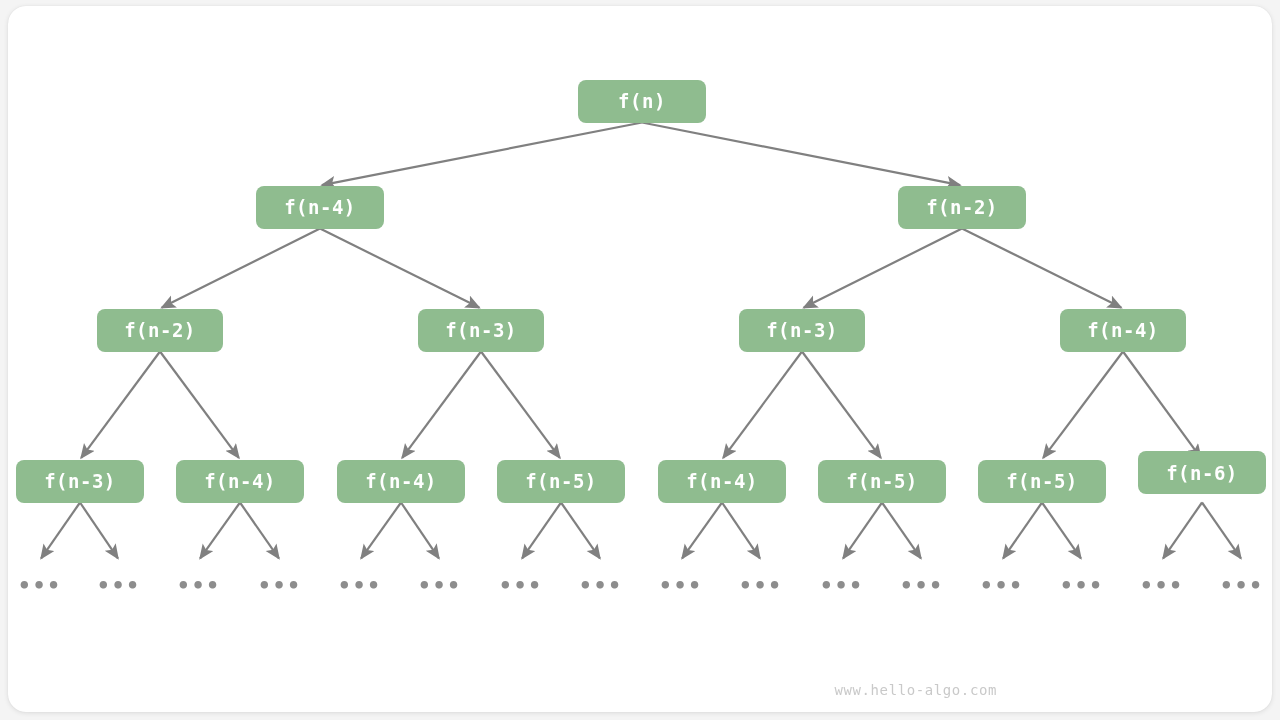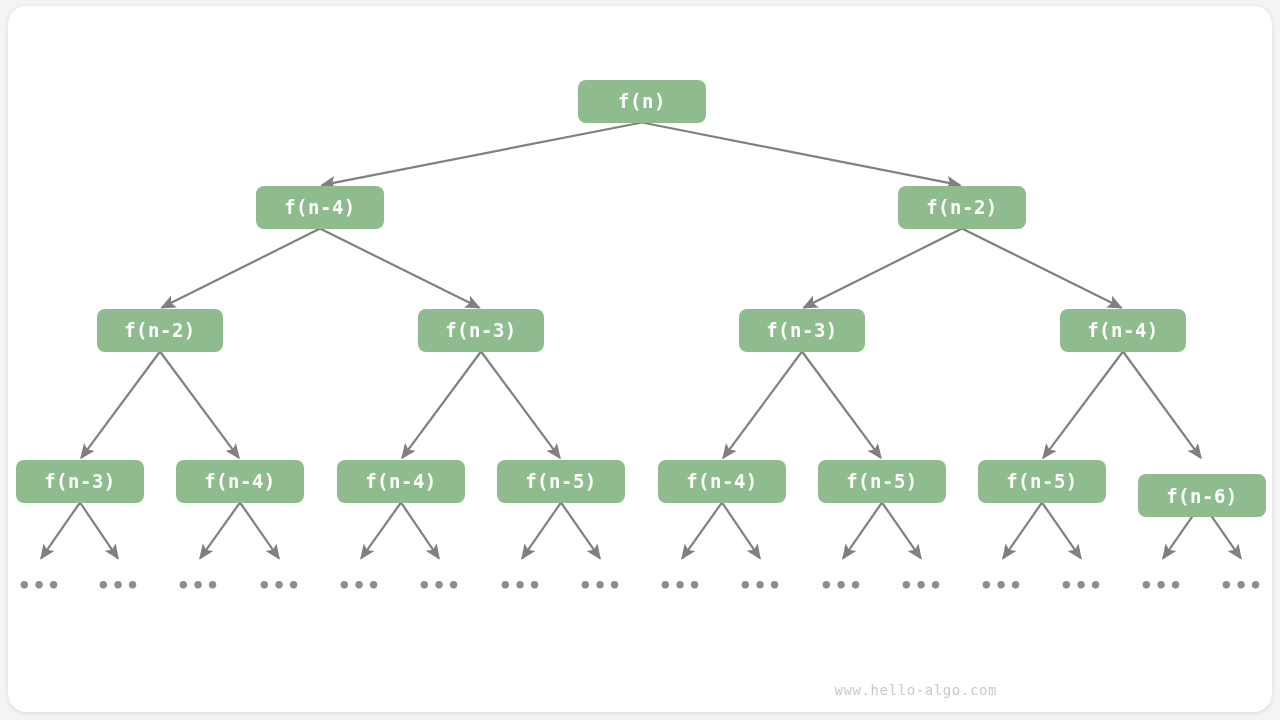--- a/index.html
+++ b/index.html
@@ -139,21 +139,21 @@
       <div class="node" style="left: 418px; top: 308.5px; width: 126px; background: rgb(143, 188, 143); color: rgb(255, 255, 255);">f(n-3)</div>
       <div class="node" style="left: 739px; top: 308.5px; width: 126px; background: rgb(143, 188, 143); color: rgb(255, 255, 255);">f(n-3)</div>
       <div class="node" style="left: 1060px; top: 308.5px; width: 126px; background: rgb(143, 188, 143); color: rgb(255, 255, 255);">f(n-4)</div>
       <div class="node" style="left: 16px; top: 459.5px; width: 128px; background: rgb(143, 188, 143); color: rgb(255, 255, 255);">f(n-3)</div>
       <div class="node" style="left: 176px; top: 459.5px; width: 128px; background: rgb(143, 188, 143); color: rgb(255, 255, 255);">f(n-4)</div>
       <div class="node" style="left: 337px; top: 459.5px; width: 128px; background: rgb(143, 188, 143); color: rgb(255, 255, 255);">f(n-4)</div>
       <div class="node" style="left: 497px; top: 459.5px; width: 128px; background: rgb(143, 188, 143); color: rgb(255, 255, 255);">f(n-5)</div>
       <div class="node" style="left: 658px; top: 459.5px; width: 128px; background: rgb(143, 188, 143); color: rgb(255, 255, 255);">f(n-4)</div>
       <div class="node" style="left: 818px; top: 459.5px; width: 128px; background: rgb(143, 188, 143); color: rgb(255, 255, 255);">f(n-5)</div>
       <div class="node" style="left: 978px; top: 459.5px; width: 128px; background: rgb(143, 188, 143); color: rgb(255, 255, 255);">f(n-5)</div>
-      <div class="node" style="left: 1138px; top: 474px; width: 128px; background: rgb(143, 188, 143); color: rgb(255, 255, 255);">f(n-6)</div>
+      <div class="node" style="left: 1138px; top: 451px; width: 128px; background: rgb(143, 188, 143); color: rgb(255, 255, 255);">f(n-6)</div>
     </div>
 
   <div id="frontier">
       <div class="ellipsis" style="left: 40px; top: 586px; color: rgb(141, 141, 141);">•••</div>
       <div class="ellipsis" style="left: 119px; top: 586px; color: rgb(141, 141, 141);">•••</div>
       <div class="ellipsis" style="left: 199px; top: 586px; color: rgb(141, 141, 141);">•••</div>
       <div class="ellipsis" style="left: 280px; top: 586px; color: rgb(141, 141, 141);">•••</div>
       <div class="ellipsis" style="left: 360px; top: 586px; color: rgb(141, 141, 141);">•••</div>
       <div class="ellipsis" style="left: 440px; top: 586px; color: rgb(141, 141, 141);">•••</div>
       <div class="ellipsis" style="left: 521px; top: 586px; color: rgb(141, 141, 141);">•••</div>

